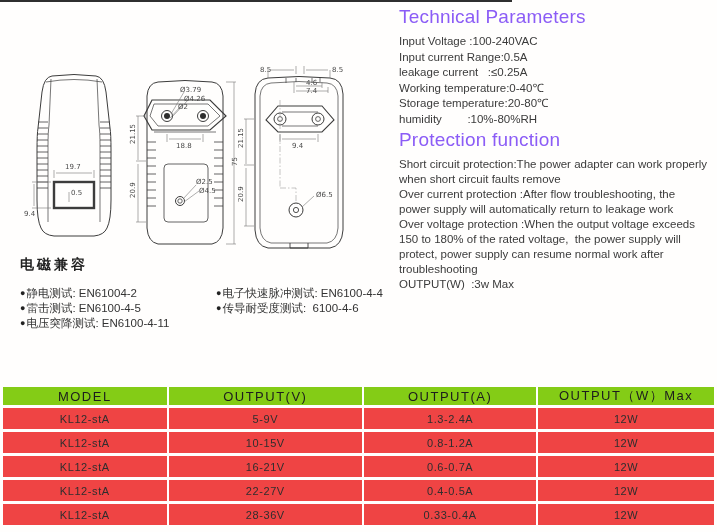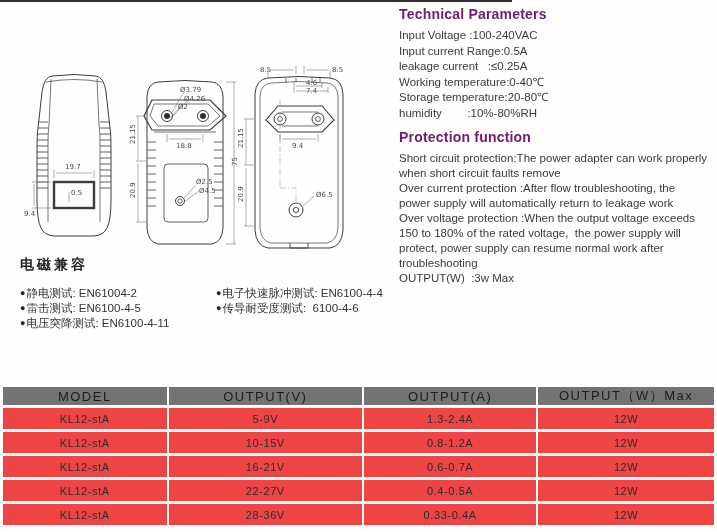--- a/index.html
+++ b/index.html
@@ -13,39 +13,39 @@
 
   
   .drawing { position:absolute; }
   .drawing svg text { font-family:"DejaVu Sans", sans-serif; font-size:7px; fill:#4a4a4a; }
   .d-view1 { left:24px; top:70px; }
   .d-view2 { left:126px; top:68px; }
   .d-view3 { left:238px; top:60px; }
 
   
   .rightcol { position:absolute; left:399px; top:6px; width:316px; }
-  .sec-title { font-size:14px; font-weight:bold; color:#701a75; margin-bottom:6px; letter-spacing:0.2px; }
+  .sec-title { font-size:19px; font-weight:normal; color:#8b5cf6; margin-bottom:6px; letter-spacing:0.2px; }
   .param-line, .prot-line { font-size:11.5px; line-height:15.5px; color:#3b3b3b; white-space:pre-wrap; }
-  .prot-block { margin-top:8px; }
+  .prot-block { margin-top:2px; }
   .prot-line { line-height:15px; }
 
   
   .emc { position:absolute; left:8px; top:256px; width:385px;margin-left:12px; }
   .emc-title { font-size:14px; font-weight:bold; color:#222; letter-spacing:3px; margin-bottom:12px; }
   .emc-grid { display:grid; grid-template-columns:196px auto; row-gap:0; }
   .emc-item { font-size:11.5px; color:#333; white-space:pre; }
   .emc-item .dot { font-size:9px; vertical-align:1px; margin-right:1px; color:#222; }
 
   
   .spec-table-wrap { position:absolute; left:3px; top:384px; width:711px; }
   table.spec { width:100%; border-collapse:separate; border-spacing:0 3px; table-layout:fixed; }
   table.spec col.c1 { width:23%; } table.spec col.c2 { width:27.5%; }
   table.spec col.c3 { width:24.5%; } table.spec col.c4 { width:25%; }
   table.spec th {
-    background:#737373; height:14px; font-size:13px; font-weight:normal;
+    background:#84cc16; height:14px; font-size:13px; font-weight:normal;
     color:#1d1d1d; letter-spacing:1.5px; border-left:2px solid #fff;
   }
   table.spec th:first-child { border-left:none; }
   table.spec td {
     background:#ef4444; height:21px; font-size:11px; color:#2e2e2e;
     text-align:center; letter-spacing:0.6px; border-left:2px solid #fff;
   }
   table.spec td:first-child { border-left:none; text-align:center; }
 </style>
 </head>

